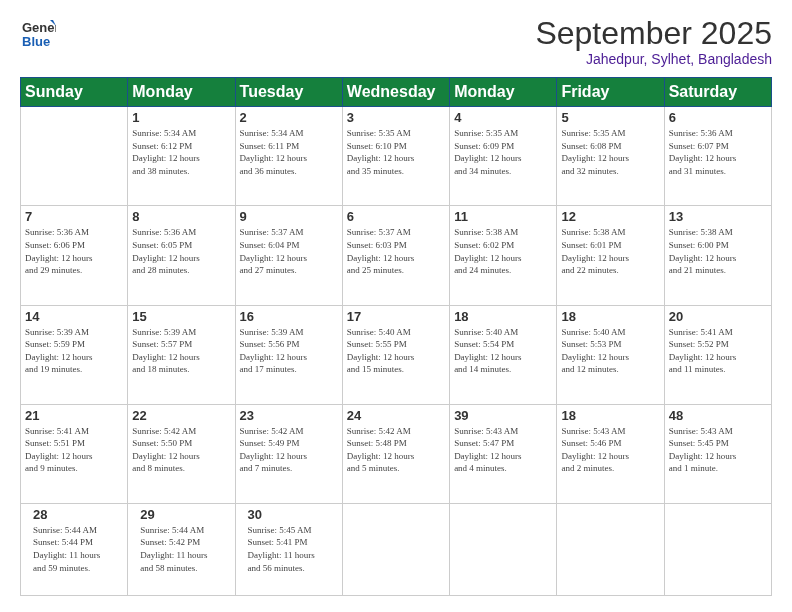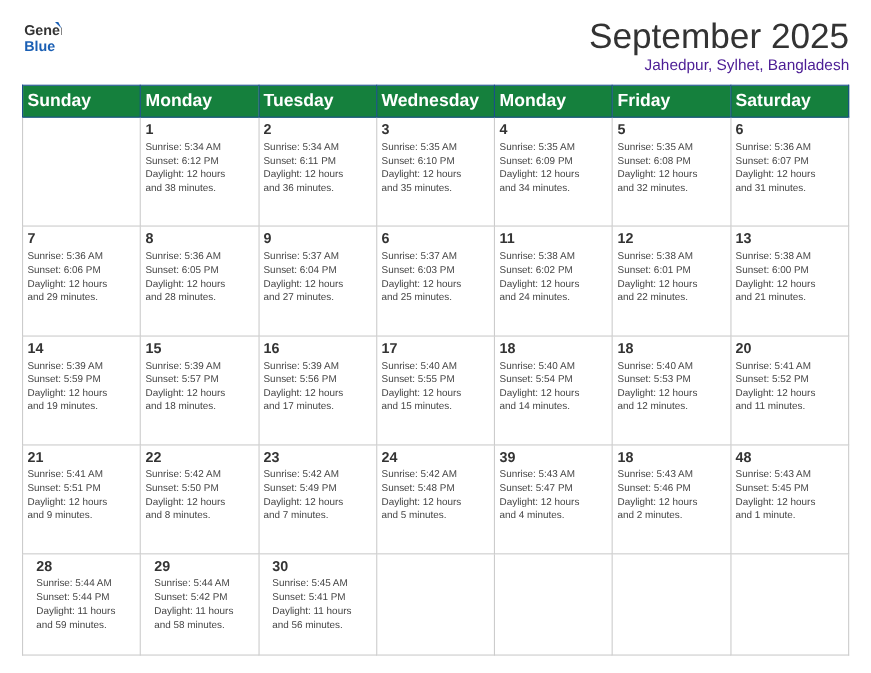--- a/index.html
+++ b/index.html
@@ -69,20 +69,21 @@
     .day-num {
       font-size: 13px;
       font-weight: bold;
       color: #333;
       margin-bottom: 2px;
     }
     .cell-info {
       font-size: 9px;
       color: #444;
       line-height: 1.4;
+      font-family: Liberation Serif, serif;
     }
     .empty {
       background: #fff;
     }
     tr:last-child td {
       height: 65px;
       padding-left: 12px;
     }
   </style>
 </head>

